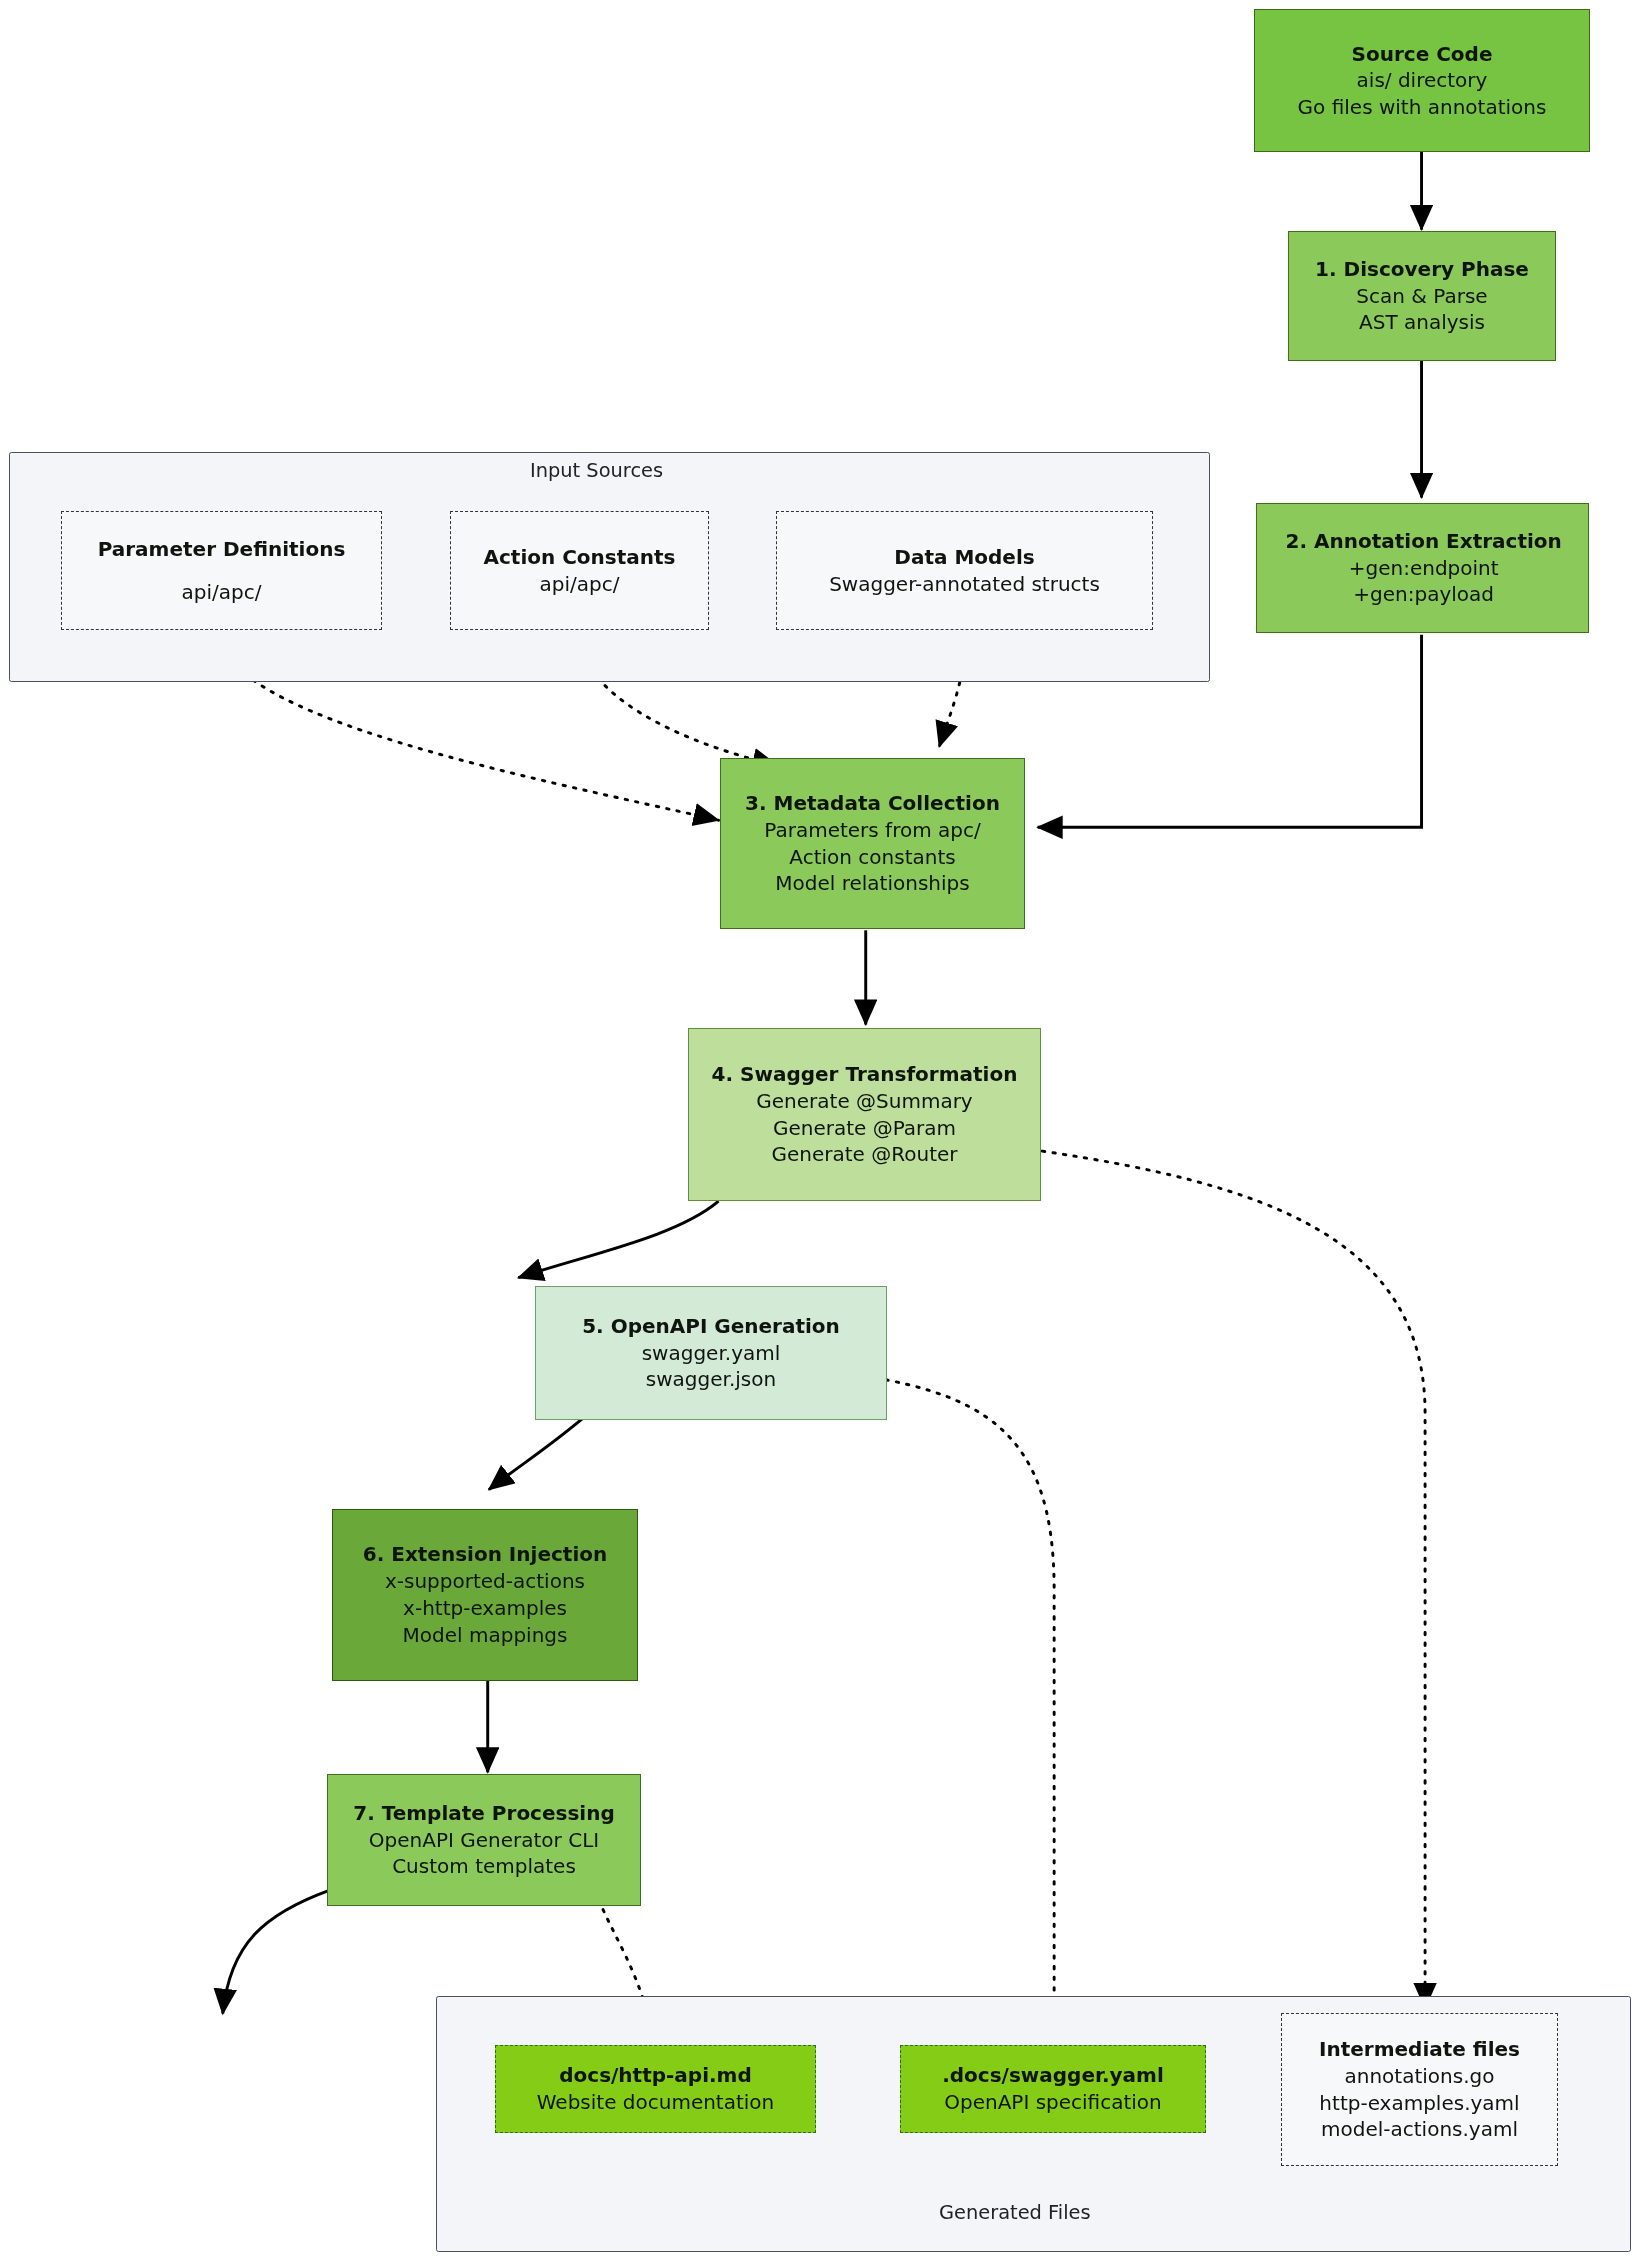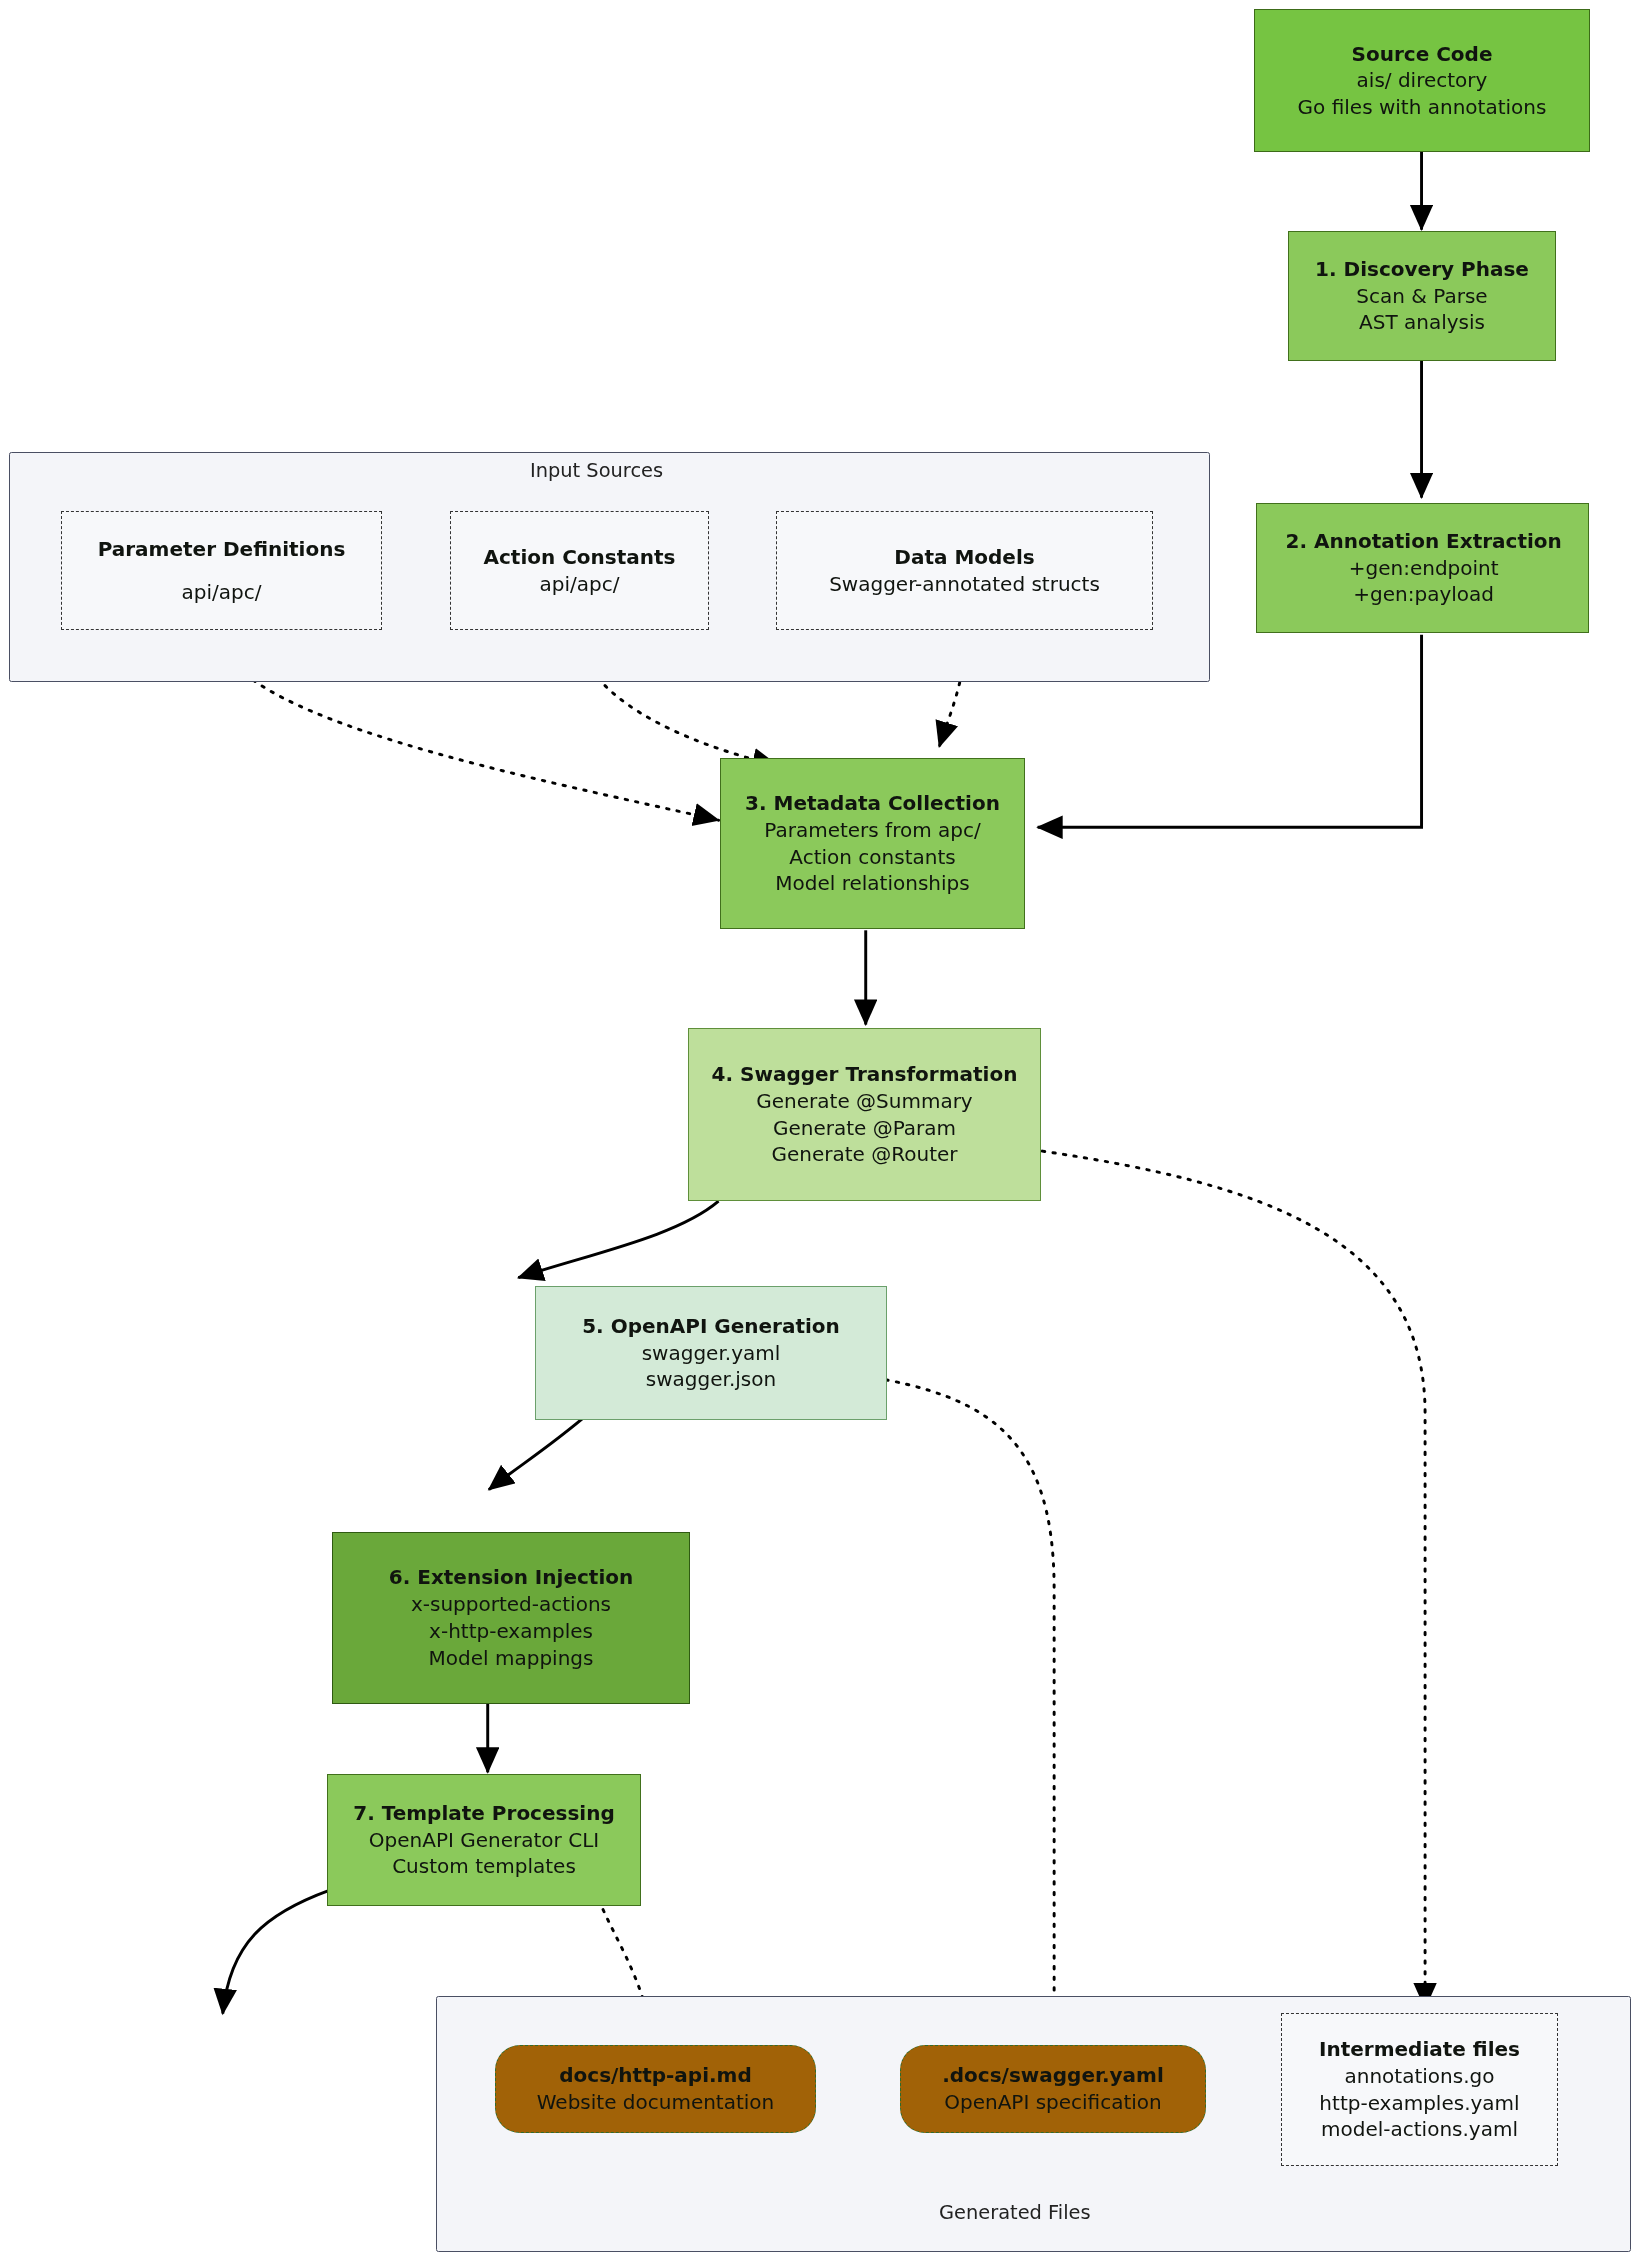--- a/index.html
+++ b/index.html
@@ -80,21 +80,21 @@
     align-items: center;
     justify-content: center;
     text-align: center;
     font-size: 20px;
     line-height: 1.34;
     color: #10140f;
     padding: 4.7px 8.2px;
   }
   .dashed .title { font-weight: bold; white-space: nowrap; }
   .dashed .line { white-space: nowrap; }
-  .dashed.tint { background: #a16207; border-color: #2f6b2c; border-radius: 25px; }
+  .dashed.tint { background: #84cc16; border-color: #2f6b2c; }
 </style>
 </head>
 <body>
 
 <div id="canvas">
 
   <svg id="edges" viewBox="0 0 2783 3840">
     <defs>
       <marker id="arrow" markerWidth="11" markerHeight="11" refX="8.5" refY="4" orient="auto">
         <path d="M0,0 L9,4 L0,8 z" fill="#000000"></path>
@@ -202,21 +202,21 @@
     <div class="line">Generate @Param</div>
     <div class="line">Generate @Router</div>
   </div>
 
   <div class="node c-soft" style="left:535px; top:1286px; width:352px; height:134px;">
     <div class="title">5. OpenAPI Generation</div>
     <div class="line">swagger.yaml</div>
     <div class="line">swagger.json</div>
   </div>
 
-  <div class="node c-dark" style="left:332px; top:1509px; width:358px; height:172px;margin-top:23px;">
+  <div class="node c-dark" style="left:332px; top:1509px; width:306px; height:172px;">
     <div class="title">6. Extension Injection</div>
     <div class="line">x-supported-actions</div>
     <div class="line">x-http-examples</div>
     <div class="line">Model mappings</div>
   </div>
 
   <div class="node c-mid" style="left:327px; top:1774px; width:314px; height:132px;">
     <div class="title">7. Template Processing</div>
     <div class="line">OpenAPI Generator CLI</div>
     <div class="line">Custom templates</div>

